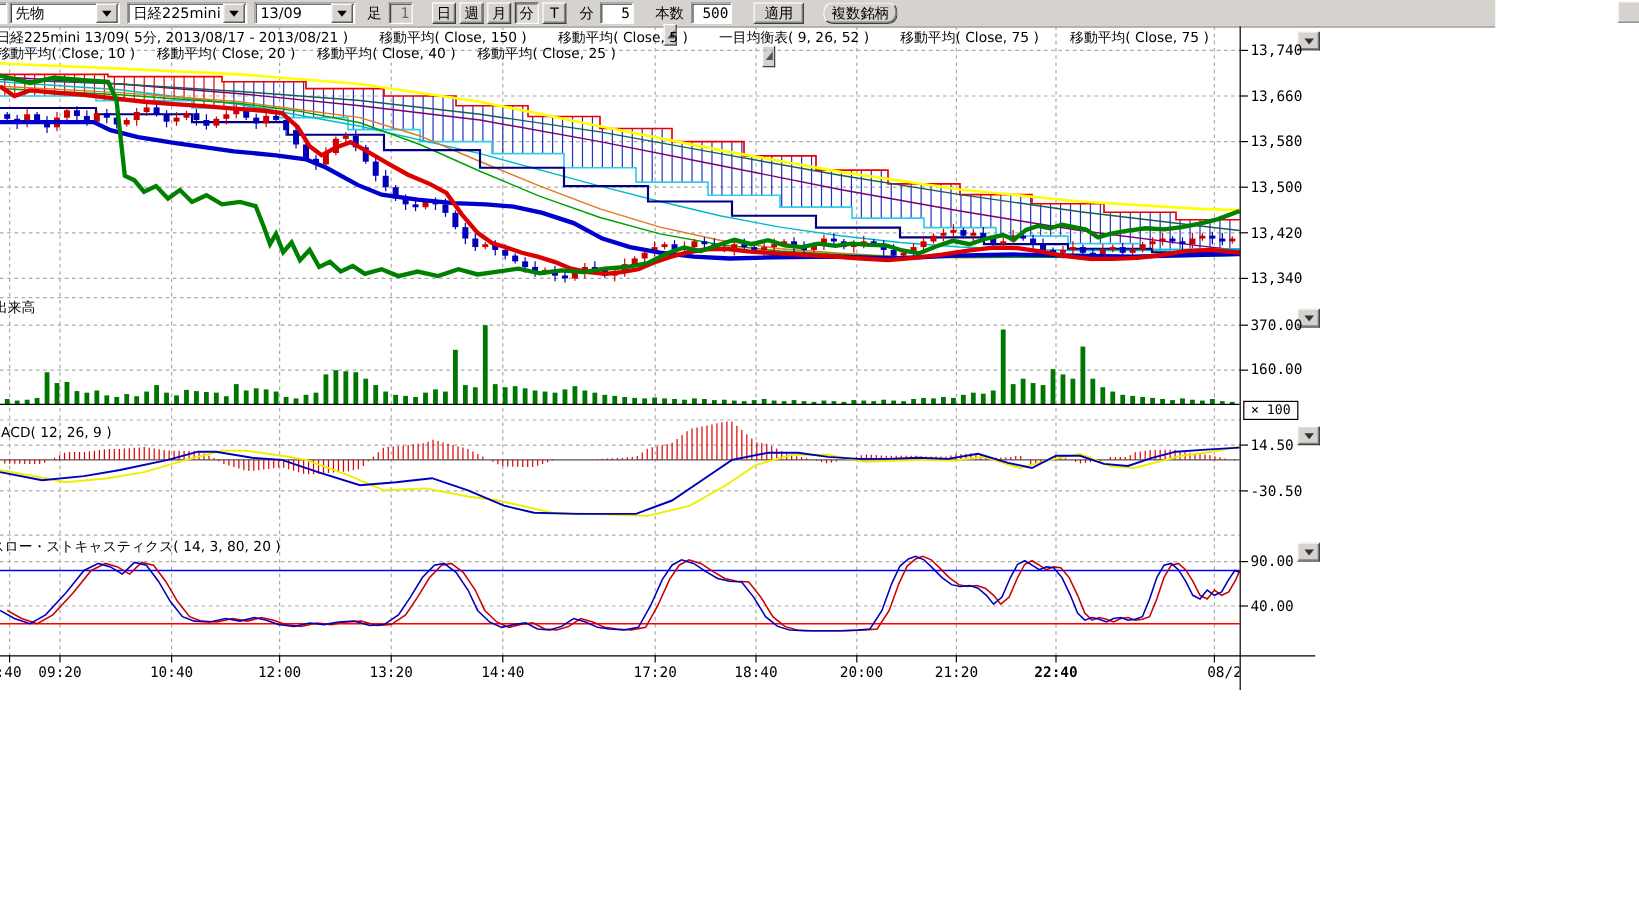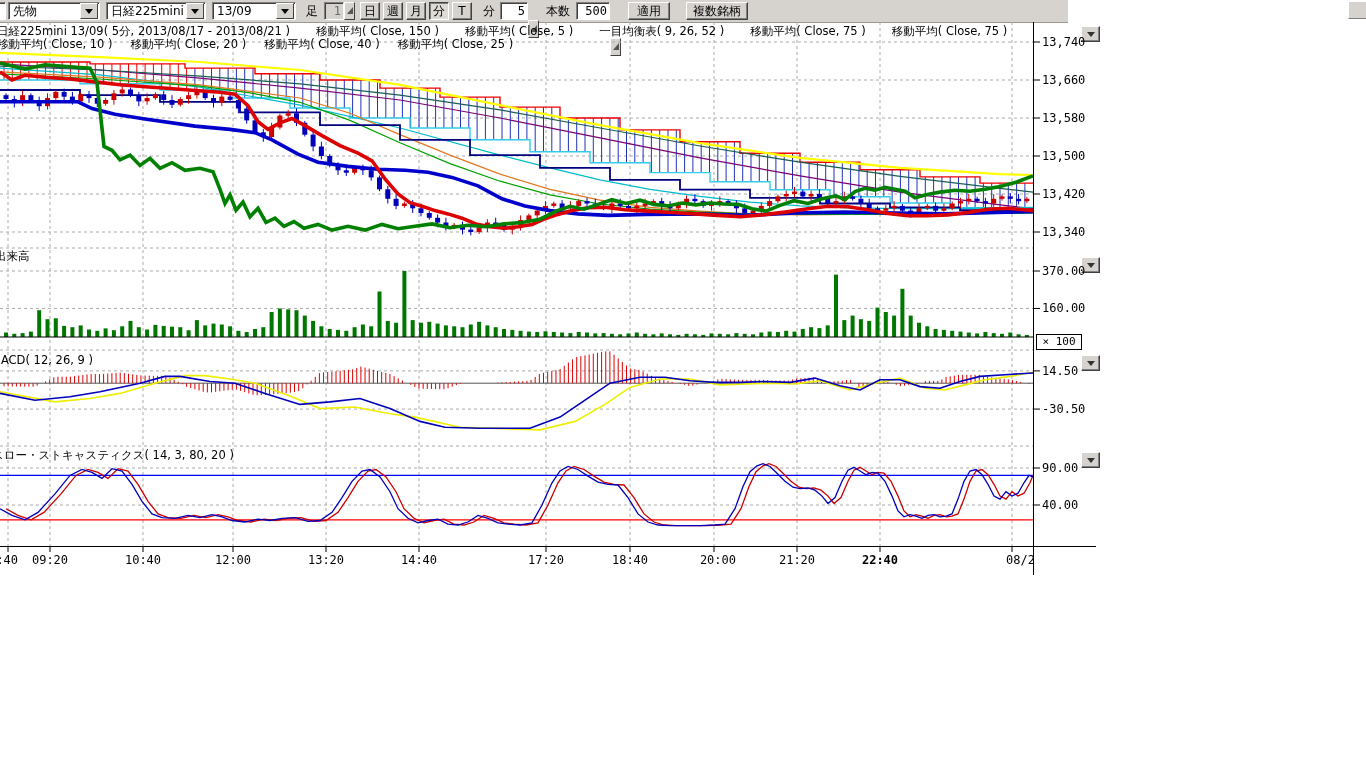--- a/index.html
+++ b/index.html
@@ -1,20 +1,20 @@
 <!DOCTYPE html>
 <html><head>
 <meta charset="utf-8">
 <style>
   html,body{margin:0;padding:0;background:#fff;}
   #page{position:relative;width:1366px;height:768px;overflow:hidden;background:#fff;
         font-family:"DejaVu Sans",sans-serif;font-size:12px;color:#000;}
   
-  #toolbar{position:absolute;left:0;top:0;width:1068px;height:22px;background:#d6d3ce;
-           border-bottom:1px solid #9b9892;}
+  #toolbar{position:absolute;left:0;top:0;width:1221px;height:22px;background:#d6d3ce;
+           border-bottom:1px solid #9b9892;padding-left:25px;}
   .tb{position:absolute;top:2px;height:18px;box-sizing:border-box;}
   .combo{background:#fff;border:1px solid;border-color:#808080 #fff #fff #808080;
          box-shadow:inset 1px 1px 0 #404040;display:flex;align-items:center;}
   .combo .txt{flex:1;padding:0 4px;font-size:12px;white-space:nowrap;overflow:hidden;}
   .drop-btn{width:16px;height:14px;margin:1px;background:#d6d3ce;border:1px solid;
             border-color:#fff #404040 #404040 #fff;display:flex;align-items:center;justify-content:center;}
   .tri-dn{width:0;height:0;border-left:4px solid transparent;border-right:4px solid transparent;
           border-top:5px solid #000;}
   .btn{background:#d6d3ce;border:1px solid;border-color:#fff #404040 #404040 #fff;
        box-shadow:inset -1px -1px 0 #808080;text-align:center;font-size:12px;
@@ -101,21 +101,21 @@
     <div class="tb numfield" style="left:500px;width:28px;">5</div>
     <div class="tb spin" style="left:528px;"></div>
 
     <div class="tb lbl" style="left:546px;">本数</div>
     <div class="tb numfield" style="left:576px;width:34px;">500</div>
     <div class="tb spin" style="left:610px;"></div>
 
     <div class="tb btn" style="left:628px;width:42px;">
         <span>適用</span>
       </div>
-    <div class="tb btn" style="left:686px;width:62px;">
+    <div class="tb btn" style="left:686px;width:62px;border-radius:8px;">
         <span>複数銘柄</span>
       </div>
   </div>
 
   <div id="corner-box"></div>
 
   <svg id="chart-svg" width="1366" height="768">
       <g>
         <line x1="8" y1="22" x2="8" y2="546" stroke="#aaaaaa" stroke-width="1" stroke-dasharray="3,3"></line>
         <line x1="50" y1="22" x2="50" y2="546" stroke="#aaaaaa" stroke-width="1" stroke-dasharray="3,3"></line>

